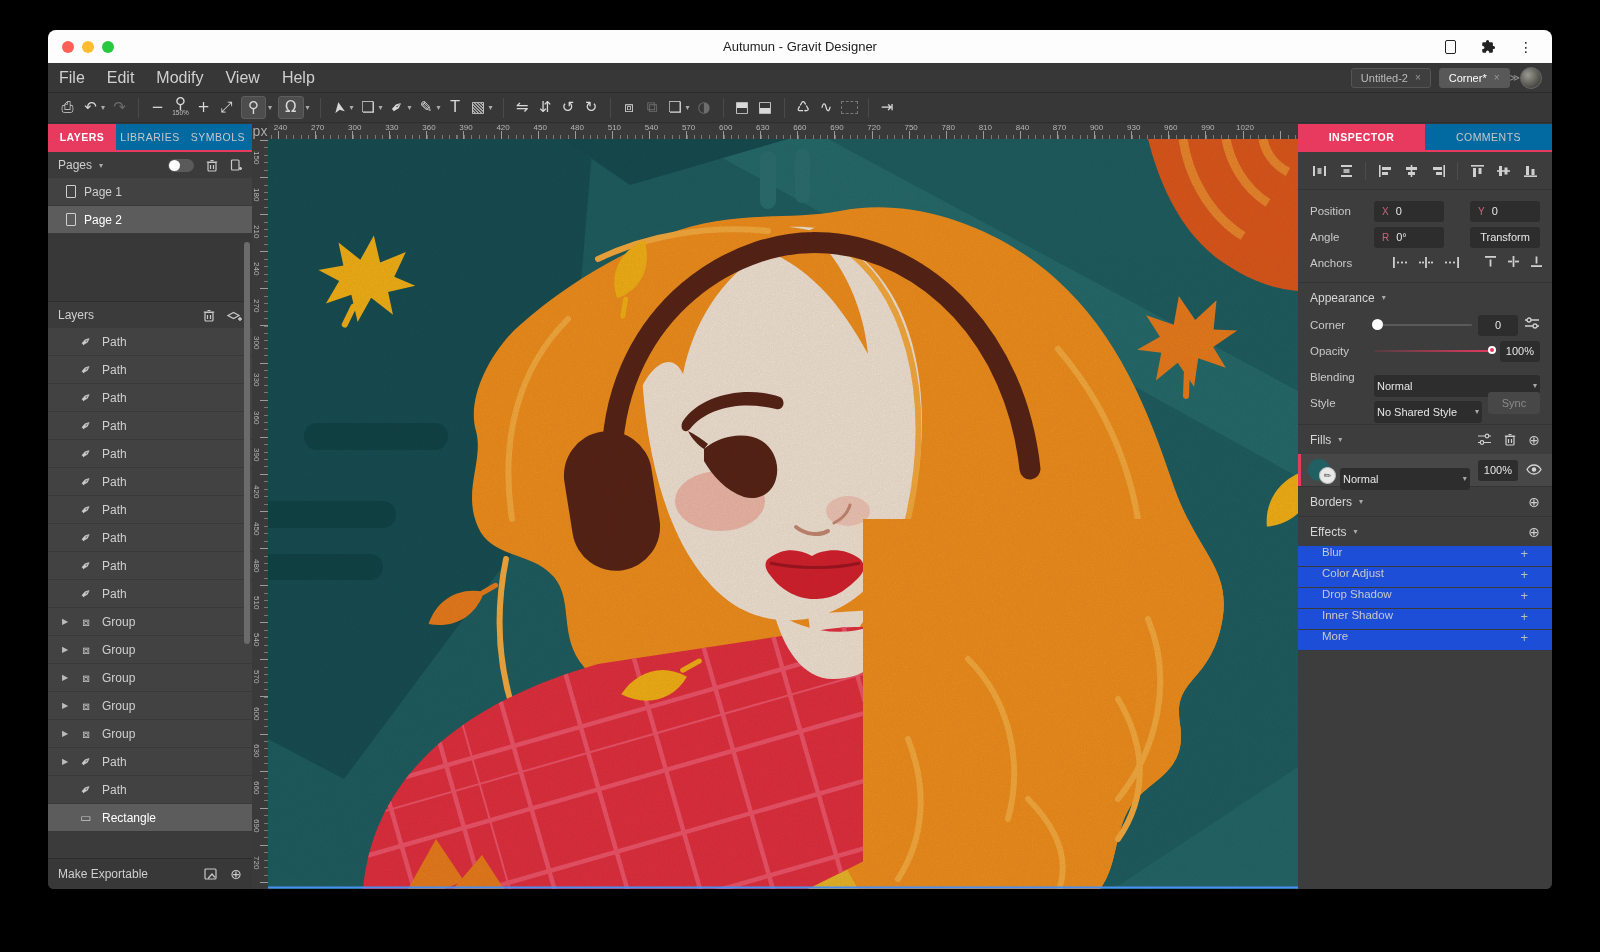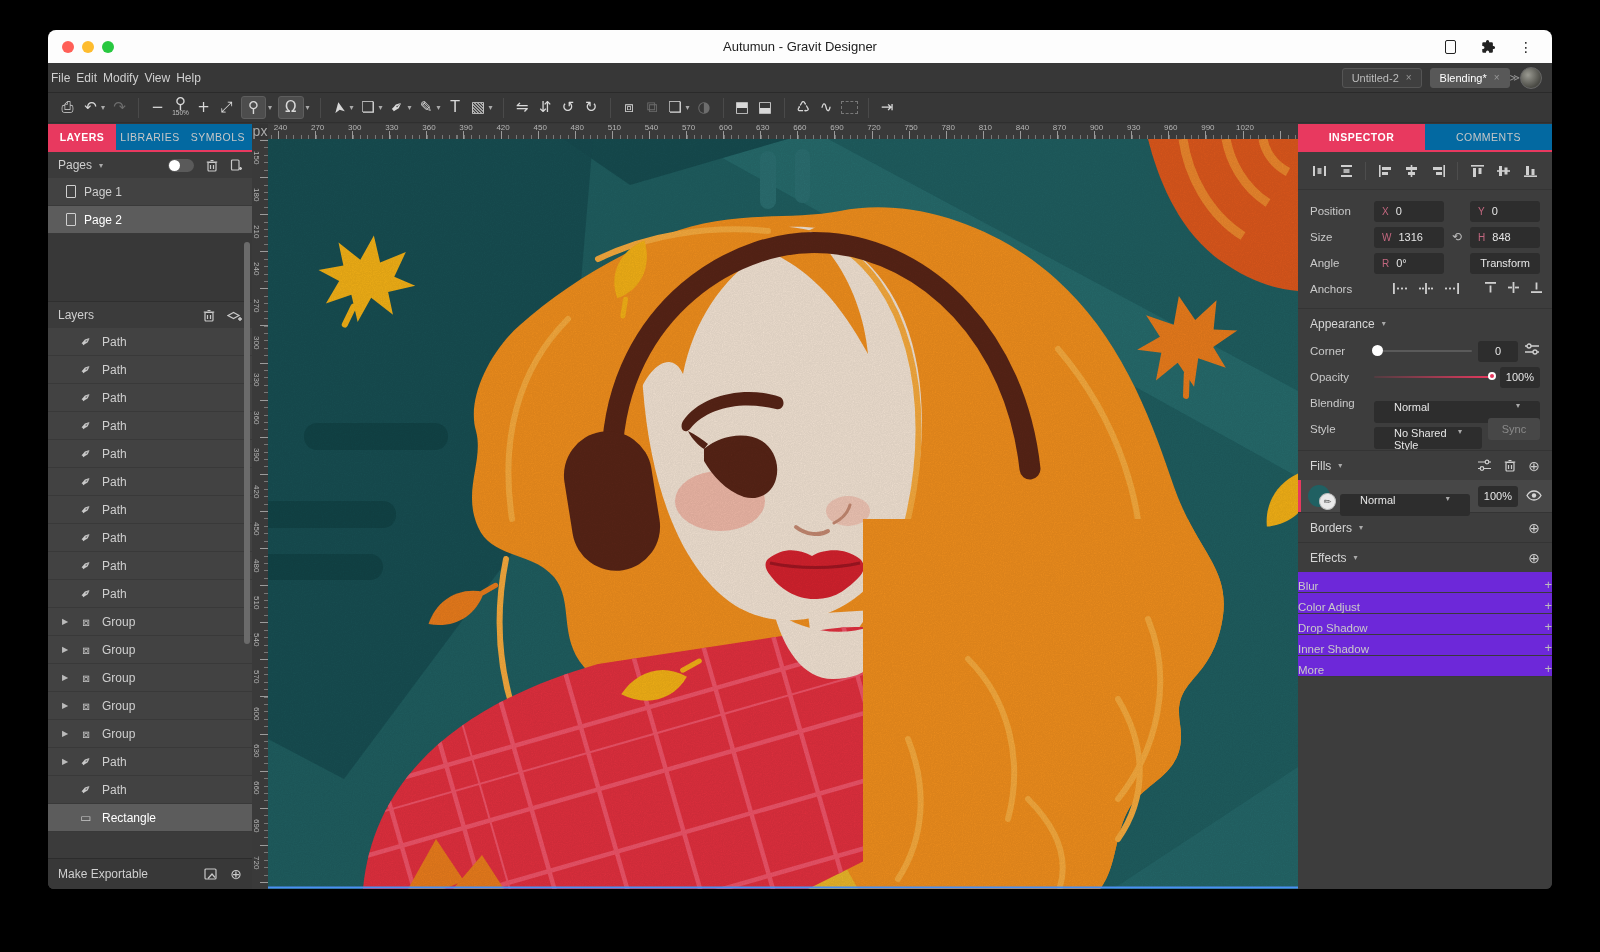--- a/index.html
+++ b/index.html
@@ -10,21 +10,21 @@
   
   .titlebar{height:33px;background:#fdfdfd;display:flex;align-items:center;position:relative;}
   .lights{display:flex;gap:8px;margin-left:14px;}
   .light{width:12px;height:12px;border-radius:50%;}
   .title{position:absolute;left:0;right:0;text-align:center;font-size:13px;color:#222;}
   .tb-icons{margin-left:auto;display:flex;gap:22px;margin-right:18px;align-items:center;z-index:2;}
   .tb-icons .ic{width:16px;height:16px;color:#222;display:flex;align-items:center;justify-content:center;font-size:14px;}
   .i-doc{width:11px;height:14px;border:1.6px solid #222;border-radius:2px;position:relative;}
   
   .menubar{height:30px;background:#373737;display:flex;align-items:center;border-bottom:1px solid #2a2a2a;position:relative;}
-  .menu-item{color:#d0d0d0;font-size:12px;padding:0 3px;cursor:default;}
+  .menu-item{color:#d0d0d0;font-size:16px;padding:0 11px;cursor:default;}
   .doc-tabs{margin-left:auto;display:flex;align-items:center;gap:0;margin-right:10px;}
   .dtab{font-size:11px;color:#bbb;background:#3f3f3f;border:1px solid #555;border-radius:3px;
     padding:3px 9px;display:flex;gap:7px;align-items:center;}
   .dtab[data-active="true"]{background:#585858;color:#fff;border-color:#585858;}
   .dtab .x{color:#999;font-size:10px;}
   .chev{color:#999;font-size:10px;}
   .avatar{width:22px;height:22px;border-radius:50%;background:radial-gradient(circle at 35% 35%,#9a9a92,#4a4a44 70%);border:1px solid #666;}
   
   .toolbar{height:30px;background:#373737;display:flex;align-items:center;padding-left:8px;border-bottom:1px solid #2f2f2f;}
   .t-ico{display:flex;align-items:center;color:#d8d8d8;margin:0 3px;position:relative;}
@@ -100,30 +100,30 @@
   .chip .pfx{color:#c2677f;margin-right:7px;font-size:10px;}
   .chip.btn{justify-content:center;}
   .linkic{color:#bbb;font-size:12px;flex:none;margin:0 2px;}
   .sec-bar{height:30px;display:flex;align-items:center;padding:0 12px;color:#d6d6d6;font-size:12px;border-top:1px solid #343434;flex:none;}
   .anchor-grp{display:flex;gap:10px;flex:1;justify-content:space-around;align-items:center;}
   .slider{flex:1;height:2px;background:#5a5a5a;border-radius:1px;position:relative;}
   .slider .knob{position:absolute;top:-5px;width:11px;height:11px;border-radius:50%;background:#fff;}
   .slider.op{background:linear-gradient(90deg,rgba(232,57,95,.12),#e8395f);}
   .slider.op .knob{right:-2px;background:#e8395f;border:2px solid #fff;width:8px;height:8px;top:-4px;}
   .vchip{background:#2d2d2d;border-radius:3px;height:21px;min-width:40px;display:flex;align-items:center;justify-content:center;font-size:11px;color:#e6e6e6;flex:none;padding:0 6px;}
-  .sel{background:#2d2d2d;border-radius:3px;height:22px;display:flex;padding:0 20px;font-size:11px;color:#e6e6e6;flex:1;margin-top:17px;}
+  .sel{background:#2d2d2d;border-radius:3px;height:22px;display:flex;align-items:center;padding:0 3px;font-size:11px;color:#e6e6e6;flex:1;margin-top:17px;}
   .sel .cd{margin-left:auto;font-size:8px;color:#aaa;}
   .sync{background:#474747;border-radius:3px;height:22px;display:flex;align-items:center;justify-content:center;font-size:11px;color:#8a8a8a;width:52px;flex:none;}
   .fill-row{height:32px;background:#474747;display:flex;align-items:center;gap:8px;padding:0 10px 0 6px;position:relative;flex:none;}
   .fill-row::before{content:"";position:absolute;left:0;top:0;bottom:0;width:3px;background:#e8395f;}
   .swatch{width:24px;height:24px;position:relative;flex:none;margin-left:4px;}
   .swatch .c1{position:absolute;left:0;top:1px;width:22px;height:22px;border-radius:50%;}
   .swatch .c2{position:absolute;right:-4px;bottom:-2px;width:17px;height:17px;border-radius:50%;background:#e9e9e9;border:1px solid #bbb;display:flex;align-items:center;justify-content:center;font-size:9px;color:#555;transform:rotate(-40deg);}
   .eye{color:#d8d8d8;font-size:13px;}
-  .fx-row{height:21px;display:flex;align-items:flex-end;padding:0 0;color:#c9c9c9;font-size:11.5px;background:#6d28d9;border-bottom:1px solid #3a3a3a;}
+  .fx-row{height:21px;display:flex;align-items:flex-start;padding:0 24px;color:#c9c9c9;font-size:11.5px;background:#1d4ed8;border-bottom:1px solid #3a3a3a;}
   .fx-row .plus{margin-left:auto;color:#bdbdbd;font-size:13px;}
   .plus-circ{margin-left:auto;color:#cdcdcd;font-size:14px;}
   svg .noselect{pointer-events:none;}
 </style>
 </head>
 <body>
 
 <div class="window" data-name="app-window">
 
   <div class="titlebar" data-name="title-bar">
@@ -157,21 +157,21 @@
       </div>
     <div class="doc-tabs" data-name="document-tabs">
       <span style="display:flex;gap:8px">
 
           <span class="dtab" data-name="document-tab" data-active="false">
             <span>Untitled-2</span>
             <span class="x" data-name="close-tab-icon">×</span>
           </span>
 
           <span class="dtab" data-name="document-tab" data-active="true">
-            <span>Blending*</span>
+            <span>Corner*</span>
             <span class="x" data-name="close-tab-icon">×</span>
           </span>
         </span>
       <span class="chev" data-name="tab-overflow-icon">≫</span>
       <span class="avatar" data-name="user-avatar"></span>
     </div>
   </div>
 
   <div class="toolbar" data-name="toolbar">
 
@@ -939,32 +939,20 @@
           <span class="pfx">X</span>
             <span>0</span>
         </span>
         <span class="linkic" style="visibility:hidden">⟲</span>
         <span class="chip" data-name="position-y-field">
           <span class="pfx">Y</span>
             <span>0</span>
         </span>
       </div>
 
-      <div class="irow frow">
-        <span class="lbl" data-name="size-label">Size</span>
-        <span class="chip" data-name="size-width-field">
-          <span class="pfx">W</span>
-            <span>1316</span>
-        </span>
-        <span class="linkic" data-name="lock-ratio-icon">⟲</span>
-        <span class="chip" data-name="size-height-field">
-          <span class="pfx">H</span>
-            <span>848</span>
-        </span>
-      </div>
 
       <div class="irow frow">
         <span class="lbl" data-name="angle-label">Angle</span>
         <span class="chip" data-name="angle-field">
           <span class="pfx">R</span>
             <span>0°</span>
         </span>
         <span class="linkic" style="visibility:hidden">⟲</span>
         <span class="chip btn" data-name="transform-button">Transform</span>
       </div>

